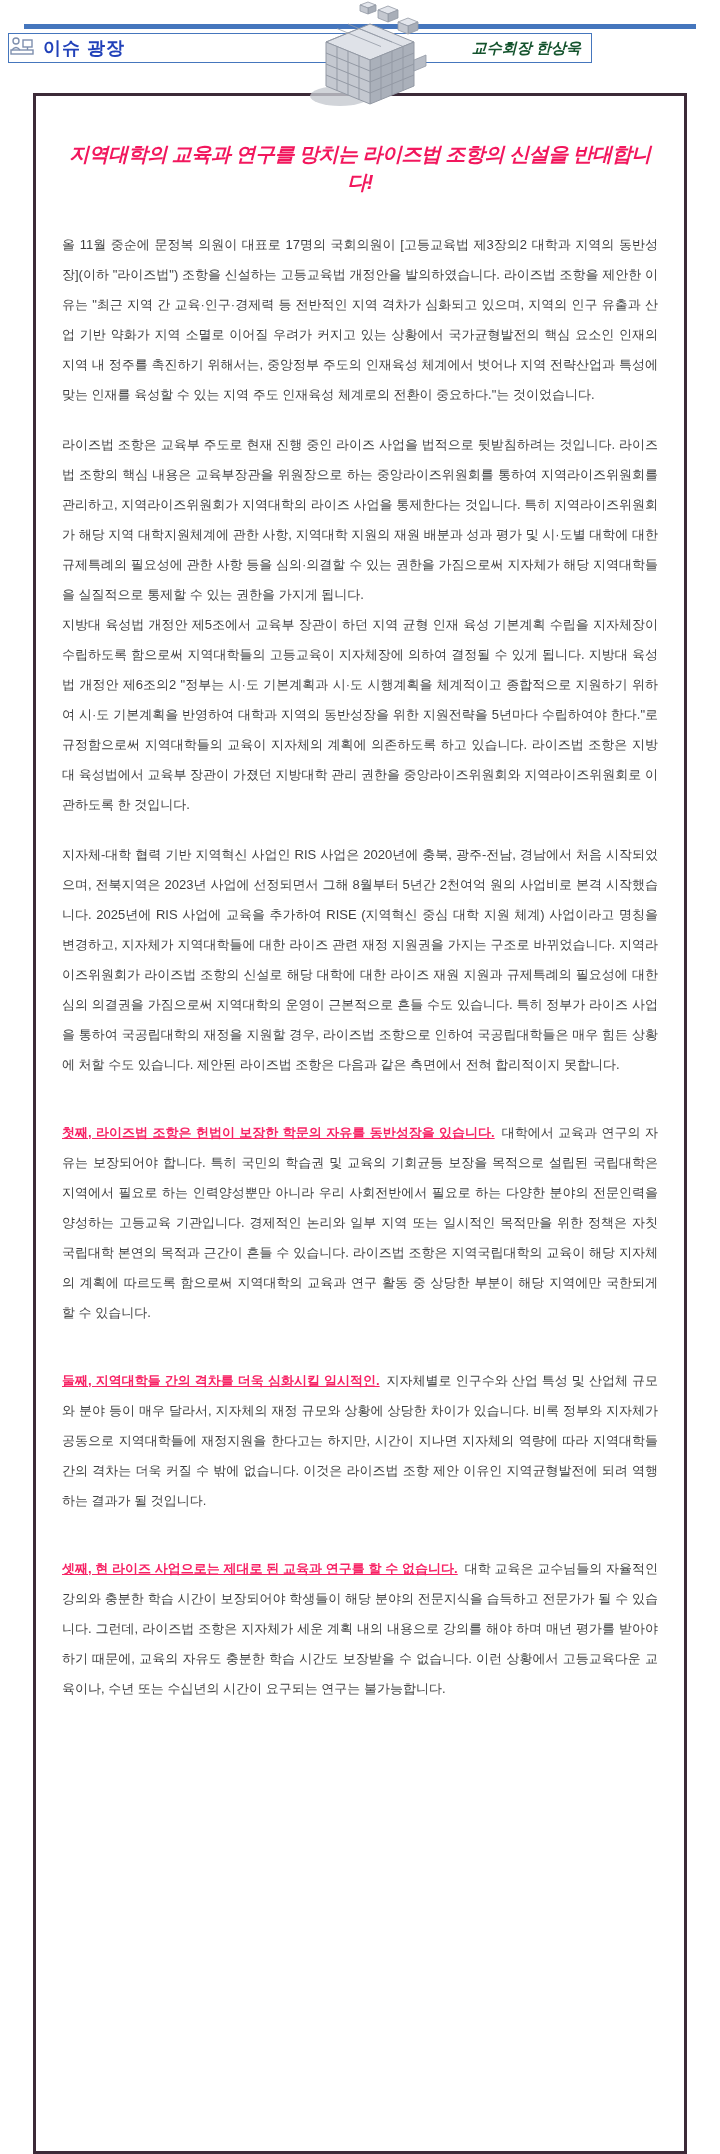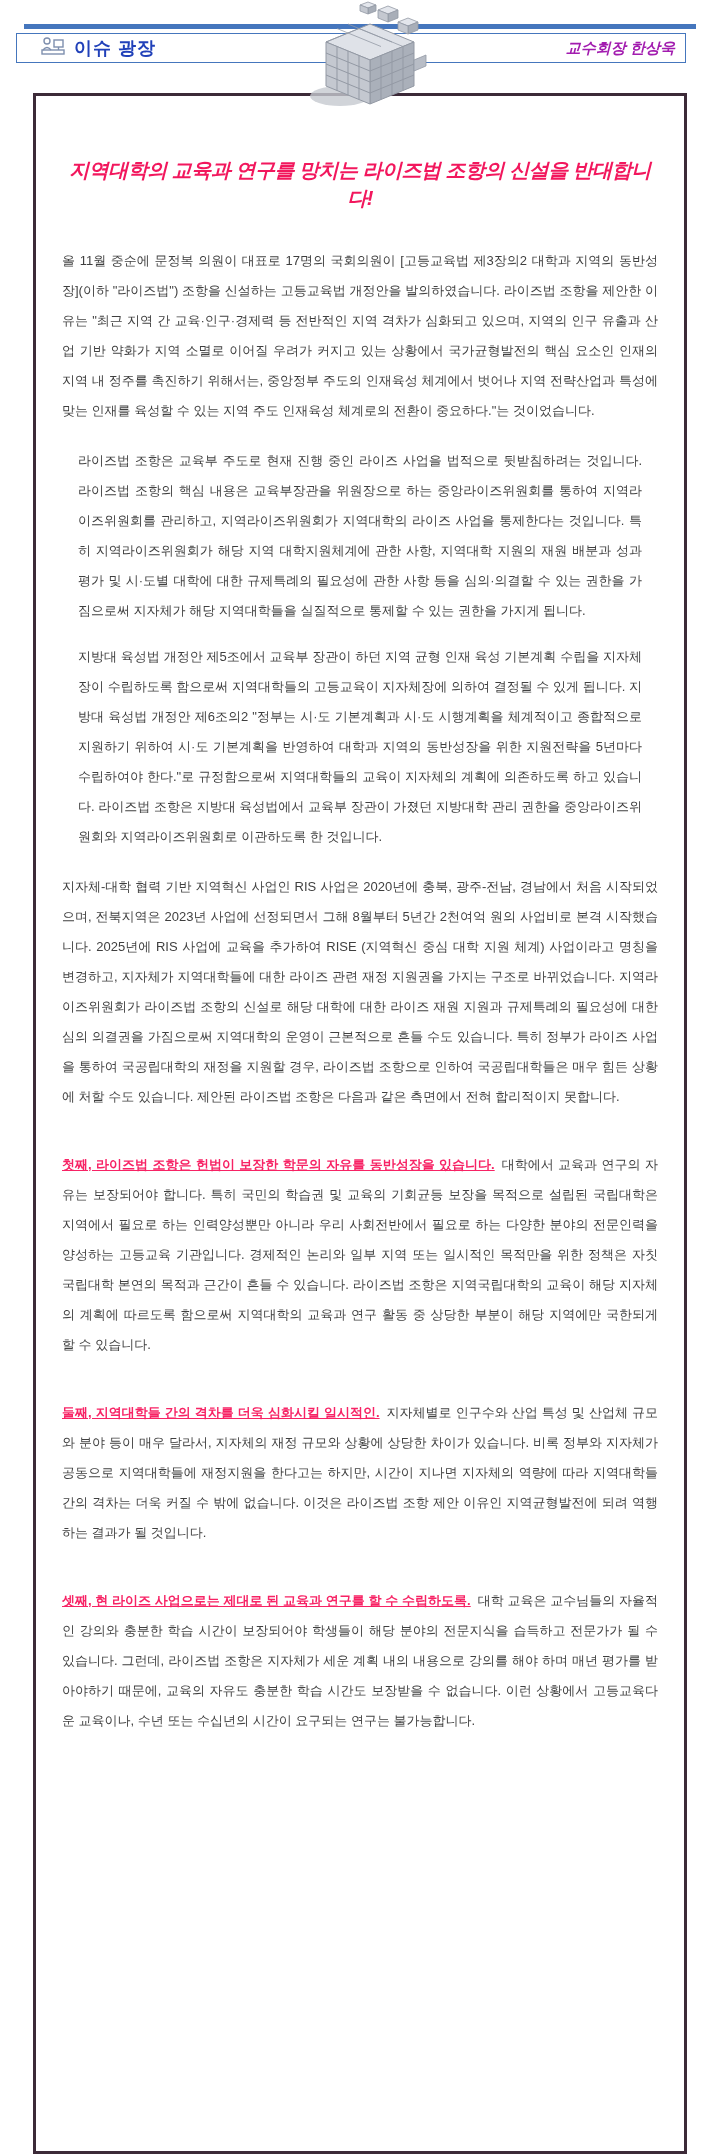--- a/index.html
+++ b/index.html
@@ -4,46 +4,46 @@
 <style>
   html,body{margin:0;padding:0;}
   body{
     width:720px;height:2154px;overflow:hidden;background:#ffffff;
     font-family:"Liberation Sans","DejaVu Sans",sans-serif;
     position:relative;
   }
   
   .top-rule{position:absolute;left:24px;top:24px;width:672px;height:5px;background:#4576bd;}
   .header-box{
-    position:absolute;left:16px;top:33px;width:670px;height:30px;
+    position:absolute;left:8px;top:33px;width:584px;height:30px;
     border:1px solid #4576bd;background:#ffffff;
     display:flex;align-items:center;justify-content:space-between;
-    box-sizing:border-box;padding:0 10px 0 23px;
+    box-sizing:border-box;padding:0 10px 0 0;
   }
   .header-left{display:flex;align-items:center;gap:8px;}
   .issue-title{font-size:18px;font-weight:bold;color:#2141b9;letter-spacing:1px;}
-  .author{font-size:15px;font-weight:bold;font-style:italic;color:#a21caf;}
+  .author{font-size:15px;font-weight:bold;font-style:italic;color:#14532d;}
   .cube-wrap{position:absolute;left:292px;top:0;width:156px;height:112px;z-index:5;}
   
   .article-box{
     position:absolute;left:33px;top:93px;width:654px;height:2061px;
     border:3px solid #3c2a38;background:#ffffff;box-sizing:border-box;
-    padding:16px 26px;overflow:hidden;
+    padding:0 26px;overflow:hidden;
   }
   .article-title{
     margin:44px 6px 34px 6px;text-align:center;
     font-size:20px;font-weight:bold;font-style:italic;
     color:#f2175d;letter-spacing:-0.5px;line-height:1.4;
   }
   .para{
     font-size:13px;line-height:30px;color:#3f3f3f;
     text-align:justify;word-break:break-all;
     margin:0 0 20px 0;
   }
-  .group .line{margin:16px;}
+  .group .line{margin:0;}
   .group{margin:0 0 20px 0;}
   .section{margin-top:38px;}
   .sec-head{
     color:#f72365;font-weight:bold;text-decoration:underline;
     margin-right:7px;
   }
 </style>
 </head>
 <body>
 
@@ -109,16 +109,16 @@
 
   <p class="para section">
     <span class="sec-head">첫째, 라이즈법 조항은 헌법이 보장한 학문의 자유를 동반성장을 있습니다.</span><span>대학에서 교육과 연구의 자유는 보장되어야 합니다. 특히 국민의 학습권 및 교육의 기회균등 보장을 목적으로 설립된 국립대학은 지역에서 필요로 하는 인력양성뿐만 아니라 우리 사회전반에서 필요로 하는 다양한 분야의 전문인력을 양성하는 고등교육 기관입니다. 경제적인 논리와 일부 지역 또는 일시적인 목적만을 위한 정책은 자칫 국립대학 본연의 목적과 근간이 흔들 수 있습니다. 라이즈법 조항은 지역국립대학의 교육이 해당 지자체의 계획에 따르도록 함으로써 지역대학의 교육과 연구 활동 중 상당한 부분이 해당 지역에만 국한되게 할 수 있습니다.</span>
   </p>
 
   <p class="para section">
     <span class="sec-head">둘째, 지역대학들 간의 격차를 더욱 심화시킬 일시적인.</span><span>지자체별로 인구수와 산업 특성 및 산업체 규모와 분야 등이 매우 달라서, 지자체의 재정 규모와 상황에 상당한 차이가 있습니다. 비록 정부와 지자체가 공동으로 지역대학들에 재정지원을 한다고는 하지만, 시간이 지나면 지자체의 역량에 따라 지역대학들 간의 격차는 더욱 커질 수 밖에 없습니다. 이것은 라이즈법 조항 제안 이유인 지역균형발전에 되려 역행하는 결과가 될 것입니다.</span>
   </p>
 
   <p class="para section">
-    <span class="sec-head">셋째, 현 라이즈 사업으로는 제대로 된 교육과 연구를 할 수 수립하도록.</span><span>대학 교육은 교수님들의 자율적인 강의와 충분한 학습 시간이 보장되어야 학생들이 해당 분야의 전문지식을 습득하고 전문가가 될 수 있습니다. 그런데, 라이즈법 조항은 지자체가 세운 계획 내의 내용으로 강의를 해야 하며 매년 평가를 받아야하기 때문에, 교육의 자유도 충분한 학습 시간도 보장받을 수 없습니다. 이런 상황에서 고등교육다운 교육이나, 수년 또는 수십년의 시간이 요구되는 연구는 불가능합니다.</span>
+    <span class="sec-head">셋째, 현 라이즈 사업으로는 제대로 된 교육과 연구를 할 수 없습니다.</span><span>대학 교육은 교수님들의 자율적인 강의와 충분한 학습 시간이 보장되어야 학생들이 해당 분야의 전문지식을 습득하고 전문가가 될 수 있습니다. 그런데, 라이즈법 조항은 지자체가 세운 계획 내의 내용으로 강의를 해야 하며 매년 평가를 받아야하기 때문에, 교육의 자유도 충분한 학습 시간도 보장받을 수 없습니다. 이런 상황에서 고등교육다운 교육이나, 수년 또는 수십년의 시간이 요구되는 연구는 불가능합니다.</span>
   </p>
 
 </div>
 
 </body></html>

